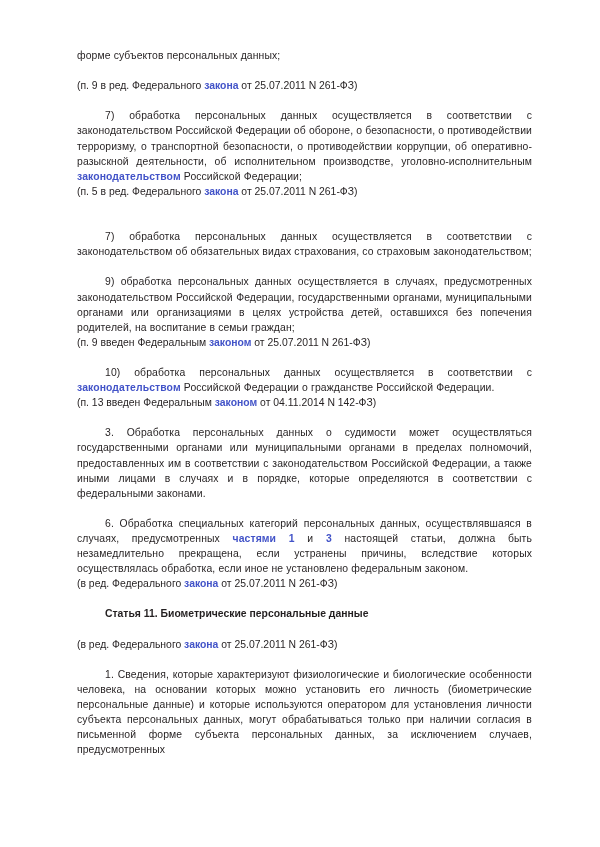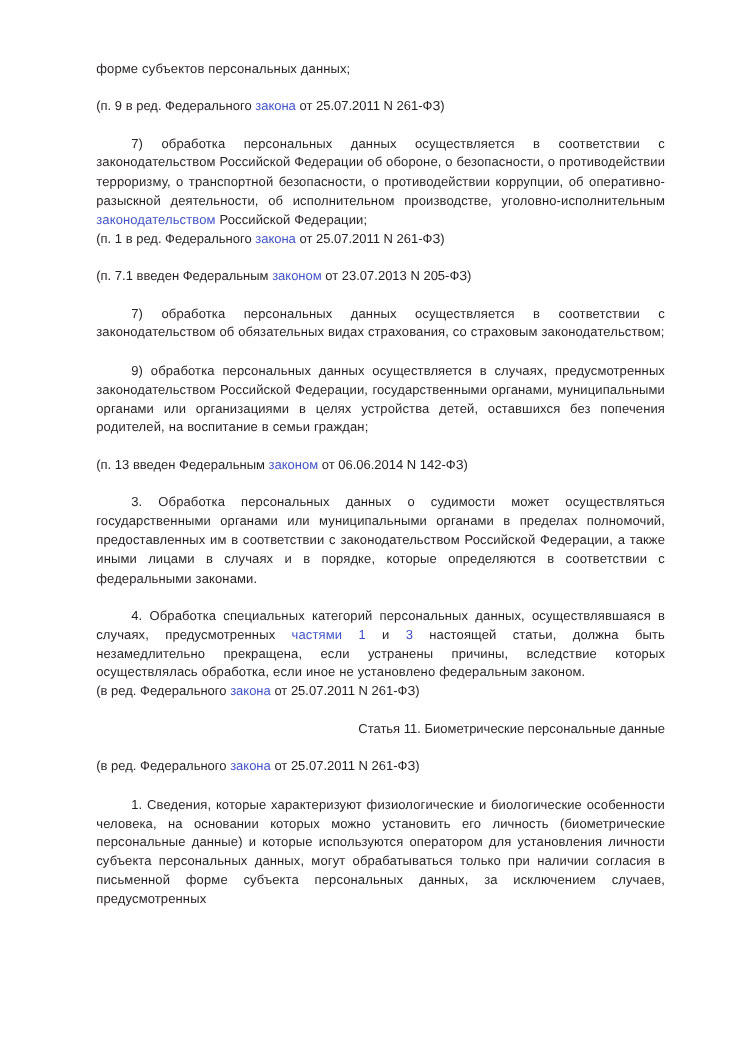--- a/index.html
+++ b/index.html
@@ -42,80 +42,82 @@
     margin: 0;
     font-size: 10.4px;
     line-height: 15.1px;
     text-align: left;
     color: #231f20;
   }
   p.heading {
     margin: 0;
     font-size: 10.4px;
     line-height: 15.1px;
-    font-weight: normal;
-    text-align: right;
+    font-weight: bold;
+    text-align: left;
     text-indent: 28px;
     color: #231f20;
   }
   .gap {
     height: 15.1px;
   }
   a.lnk, span.lnk {
     color: #4253c8;
     text-decoration: none;
     cursor: pointer;
+    font-weight: bold;
   }
 </style>
 </head>
 <body>
 
 <div id="page">
   <div class="doc">
 
     <p class="para">форме субъектов персональных данных;</p>
 
     <div class="gap"></div>
 
 
     <p class="note"><span>(п. 9 в ред. Федерального </span><a class="lnk">закона</a><span> от 25.07.2011 N 261-ФЗ)</span></p>
 
     <div class="gap"></div>
 
     <p class="para indent"><span>7) обработка персональных данных осуществляется в соответствии с законодательством Российской Федерации об обороне, о безопасности, о противодействии терроризму, о транспортной безопасности, о противодействии коррупции, об оперативно-разыскной деятельности, об исполнительном производстве, уголовно-исполнительным </span><a class="lnk">законодательством</a><span> Российской Федерации;</span></p>
 
-    <p class="note"><span>(п. 1 в ред. Федерального </span><a class="lnk">закона</a><span> от 25.07.2011 N 261-ФЗ)</span></p>
+    <p class="note"><span>(п. 5 в ред. Федерального </span><a class="lnk">закона</a><span> от 25.07.2011 N 261-ФЗ)</span></p>
 
     <div class="gap"></div>
 
 
-    <p class="note"><span>(п. 7.1 введен Федеральным </span><a class="lnk">законом</a><span> от 23.07.2013 N 205-ФЗ)</span></p>
 
     <div class="gap"></div>
 
     <p class="para indent">7) обработка персональных данных осуществляется в соответствии с законодательством об обязательных видах страхования, со страховым законодательством;</p>
 
 
     <div class="gap"></div>
 
     <p class="para indent">9) обработка персональных данных осуществляется в случаях, предусмотренных законодательством Российской Федерации, государственными органами, муниципальными органами или организациями в целях устройства детей, оставшихся без попечения родителей, на воспитание в семьи граждан;</p>
 
+    <p class="note"><span>(п. 9 введен Федеральным </span><a class="lnk">законом</a><span> от 25.07.2011 N 261-ФЗ)</span></p>
 
     <div class="gap"></div>
 
+    <p class="para indent"><span>10) обработка персональных данных осуществляется в соответствии с </span><a class="lnk">законодательством</a><span> Российской Федерации о гражданстве Российской Федерации.</span></p>
 
-    <p class="note"><span>(п. 13 введен Федеральным </span><a class="lnk">законом</a><span> от 06.06.2014 N 142-ФЗ)</span></p>
+    <p class="note"><span>(п. 13 введен Федеральным </span><a class="lnk">законом</a><span> от 04.11.2014 N 142-ФЗ)</span></p>
 
     <div class="gap"></div>
 
     <p class="para indent">3. Обработка персональных данных о судимости может осуществляться государственными органами или муниципальными органами в пределах полномочий, предоставленных им в соответствии с законодательством Российской Федерации, а также иными лицами в случаях и в порядке, которые определяются в соответствии с федеральными законами.</p>
 
     <div class="gap"></div>
 
-    <p class="para indent"><span>4. Обработка специальных категорий персональных данных, осуществлявшаяся в случаях, предусмотренных </span><a class="lnk">частями 1</a><span> и </span><a class="lnk">3</a><span> настоящей статьи, должна быть незамедлительно прекращена, если устранены причины, вследствие которых осуществлялась обработка, если иное не установлено федеральным законом.</span></p>
+    <p class="para indent"><span>6. Обработка специальных категорий персональных данных, осуществлявшаяся в случаях, предусмотренных </span><a class="lnk">частями 1</a><span> и </span><a class="lnk">3</a><span> настоящей статьи, должна быть незамедлительно прекращена, если устранены причины, вследствие которых осуществлялась обработка, если иное не установлено федеральным законом.</span></p>
 
     <p class="note"><span>(в ред. Федерального </span><a class="lnk">закона</a><span> от 25.07.2011 N 261-ФЗ)</span></p>
 
     <div class="gap"></div>
 
     <p class="heading">Статья 11. Биометрические персональные данные</p>
 
     <div class="gap"></div>
 
     <p class="note"><span>(в ред. Федерального </span><a class="lnk">закона</a><span> от 25.07.2011 N 261-ФЗ)</span></p>

